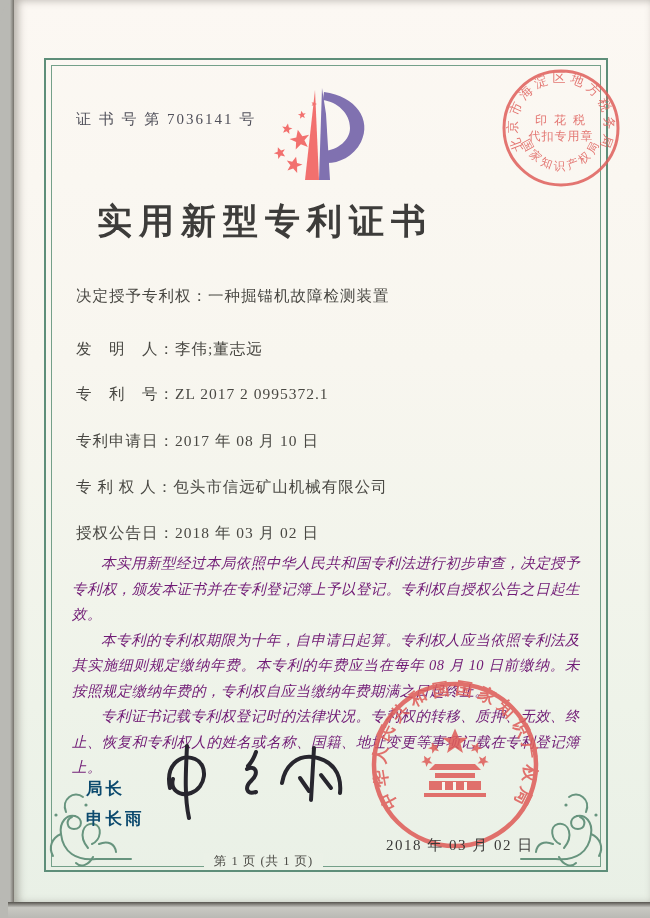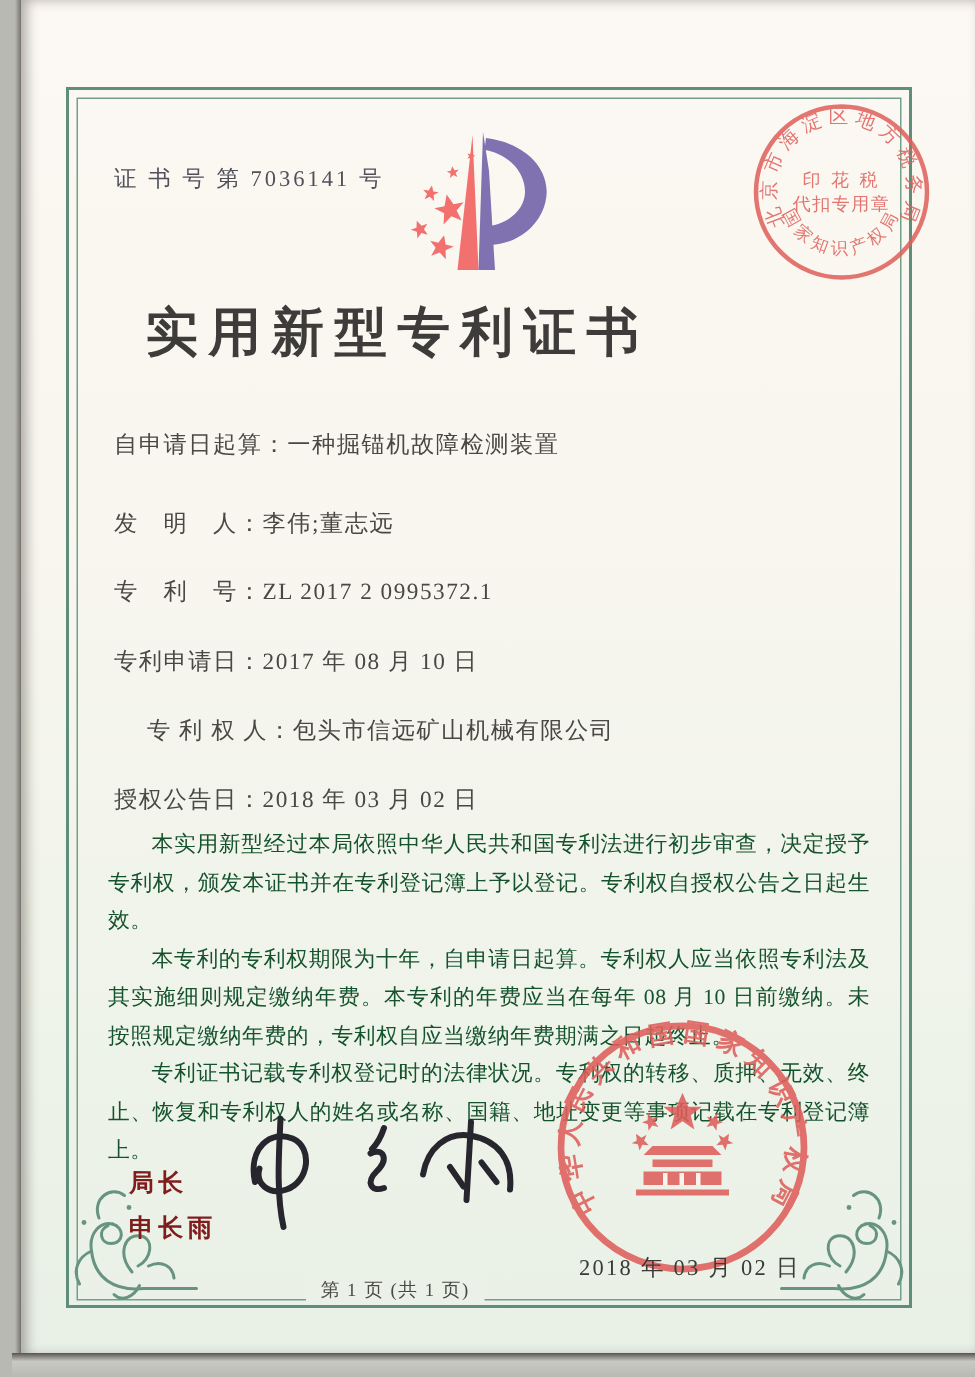--- a/index.html
+++ b/index.html
@@ -19,27 +19,27 @@
     border:1.5px solid #74a089;box-sizing:border-box;z-index:1;}
   .ornament{position:absolute;z-index:2;}
   .ornament.right{transform:scaleX(-1);}
   
   .cert-no{position:absolute;left:76px;top:110px;font-size:15px;letter-spacing:2px;color:#50505a;z-index:3;}
   .logo{position:absolute;left:258px;top:84px;width:125px;height:105px;z-index:3;}
   .title{position:absolute;left:0;top:198px;width:530px;text-align:center;
     font-size:35px;font-weight:bold;letter-spacing:7px;color:#3d3c3a;z-index:3;}
   
   .field{position:absolute;left:76px;font-size:15.5px;color:#494843;letter-spacing:1px;z-index:3;white-space:nowrap;}
-  .f0{top:286px;} .f1{top:339px;text-align:center;} .f2{top:384px;} .f3{top:431px;} .f4{top:477px;margin-left:22px;} .f5{top:523px;}
+  .f0{top:286px;} .f1{top:339px;text-align:center;} .f2{top:384px;} .f3{top:431px;} .f4{top:477px;} .f5{top:523px;}
   
   .body-text{position:absolute;left:72px;top:551px;width:508px;z-index:3;}
   .body-text p{margin:0;padding:0;text-indent:2em;text-align:justify;
-    font-size:14.5px;line-height:25.5px;color:#14532d;letter-spacing:.4px;}
+    font-size:14.5px;line-height:25.5px;color:#701a75;letter-spacing:.4px;font-style:italic;}
   
-  .director{position:absolute;left:86px;z-index:3;font-size:16.5px;letter-spacing:3px;color:#7f1d1d;font-weight:bold;}
+  .director{position:absolute;left:86px;z-index:3;font-size:16.5px;letter-spacing:3px;color:#0c4a6e;font-weight:bold;}
   .d-title{top:778px;} .d-name{top:808px;}
   .signature{position:absolute;left:150px;top:738px;z-index:4;}
   .office-seal{position:absolute;left:368px;top:678px;z-index:4;opacity:.88;}
   .seal-date{position:absolute;left:386px;top:836px;font-size:15px;letter-spacing:1.5px;
     color:#3a3a38;z-index:5;white-space:nowrap;}
   .tax-seal{position:absolute;left:499px;top:66px;z-index:4;opacity:.85;}
   .footer{position:absolute;left:0;top:851px;width:527px;text-align:center;z-index:3;}
   .footer span{display:inline-block;background:#ebf1e7;padding:0 10px;font-size:12.5px;
     color:#4b4a45;letter-spacing:1px;}
 </style>
@@ -114,21 +114,21 @@
     </text>
     <text fill="#df5f5b" font-size="11.5" letter-spacing="3" font-family="Liberation Serif, serif">
       <textPath href="#taxBot" startOffset="50%" text-anchor="middle">国家知识产权局</textPath>
     </text>
     <text x="62" y="58" text-anchor="middle" fill="#df5f5b" font-size="12" letter-spacing="2" font-family="Liberation Serif, serif">印 花 税</text>
     <text x="62" y="74" text-anchor="middle" fill="#df5f5b" font-size="12" letter-spacing="1" font-family="Liberation Serif, serif">代扣专用章</text>
   </svg>
 
   <div class="title">实用新型专利证书</div>
 
-  <div class="field f0"><span>自申请日起算：</span><span>一种掘锚机故障检测装置</span></div>
+  <div class="field f0"><span>决定授予专利权：</span><span>一种掘锚机故障检测装置</span></div>
   <div class="field f1"><span>发　明　人：</span><span>李伟;董志远</span></div>
   <div class="field f2"><span>专　利　号：</span><span>ZL 2017 2 0995372.1</span></div>
   <div class="field f3"><span>专利申请日：</span><span>2017 年 08 月 10 日</span></div>
   <div class="field f4"><span>专 利 权 人：</span><span>包头市信远矿山机械有限公司</span></div>
   <div class="field f5"><span>授权公告日：</span><span>2018 年 03 月 02 日</span></div>
 
   <div class="body-text">
     <p>本实用新型经过本局依照中华人民共和国专利法进行初步审查，决定授予专利权，颁发本证书并在专利登记簿上予以登记。专利权自授权公告之日起生效。</p>
     <p>本专利的专利权期限为十年，自申请日起算。专利权人应当依照专利法及其实施细则规定缴纳年费。本专利的年费应当在每年 08 月 10 日前缴纳。未按照规定缴纳年费的，专利权自应当缴纳年费期满之日起终止。</p>
     <p>专利证书记载专利权登记时的法律状况。专利权的转移、质押、无效、终止、恢复和专利权人的姓名或名称、国籍、地址变更等事项记载在专利登记簿上。</p>

